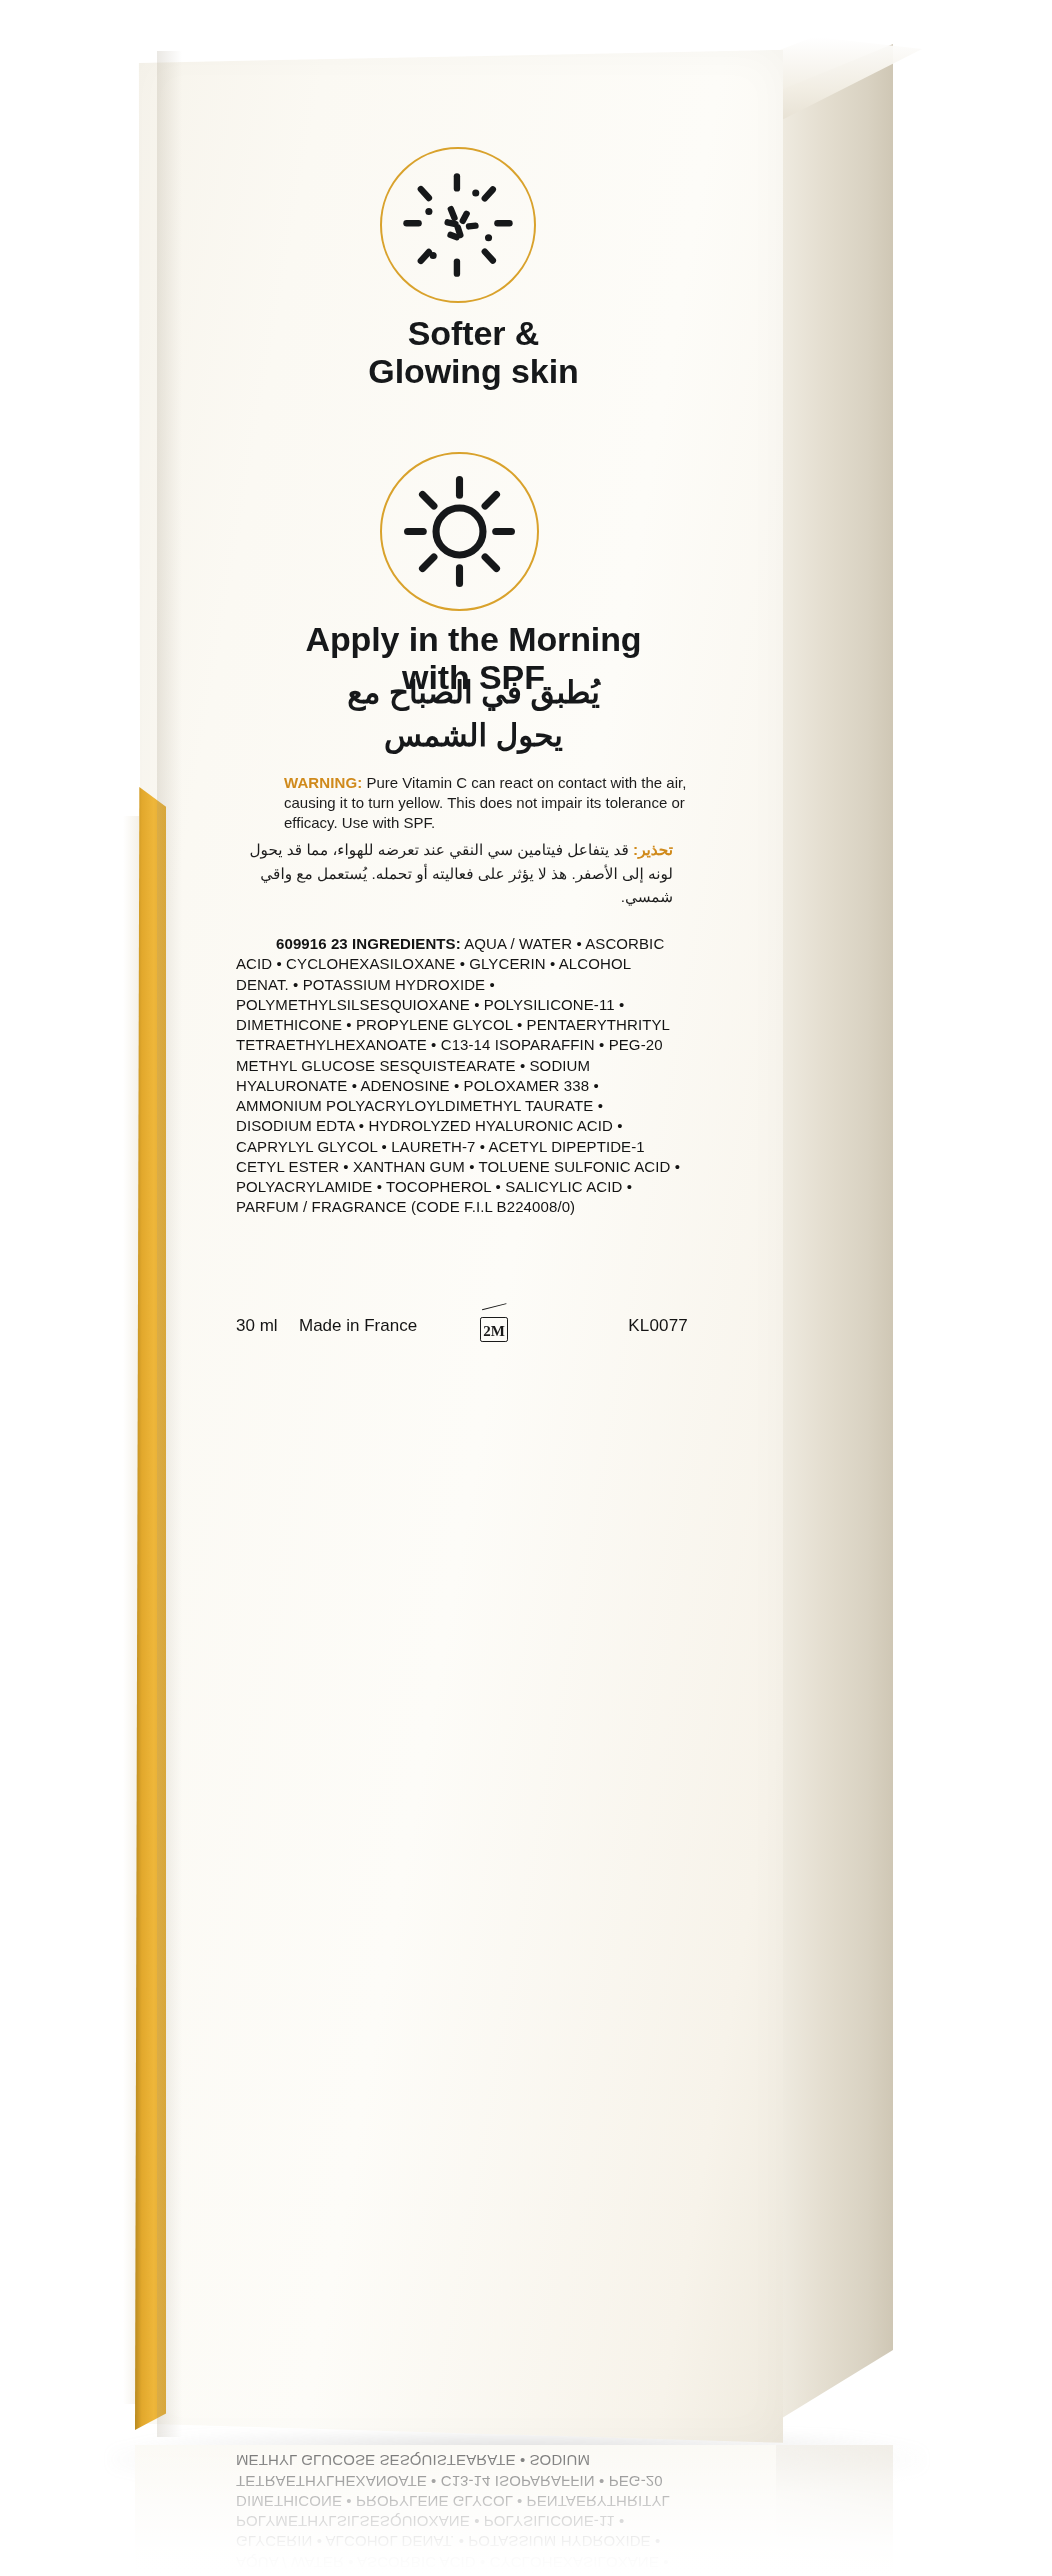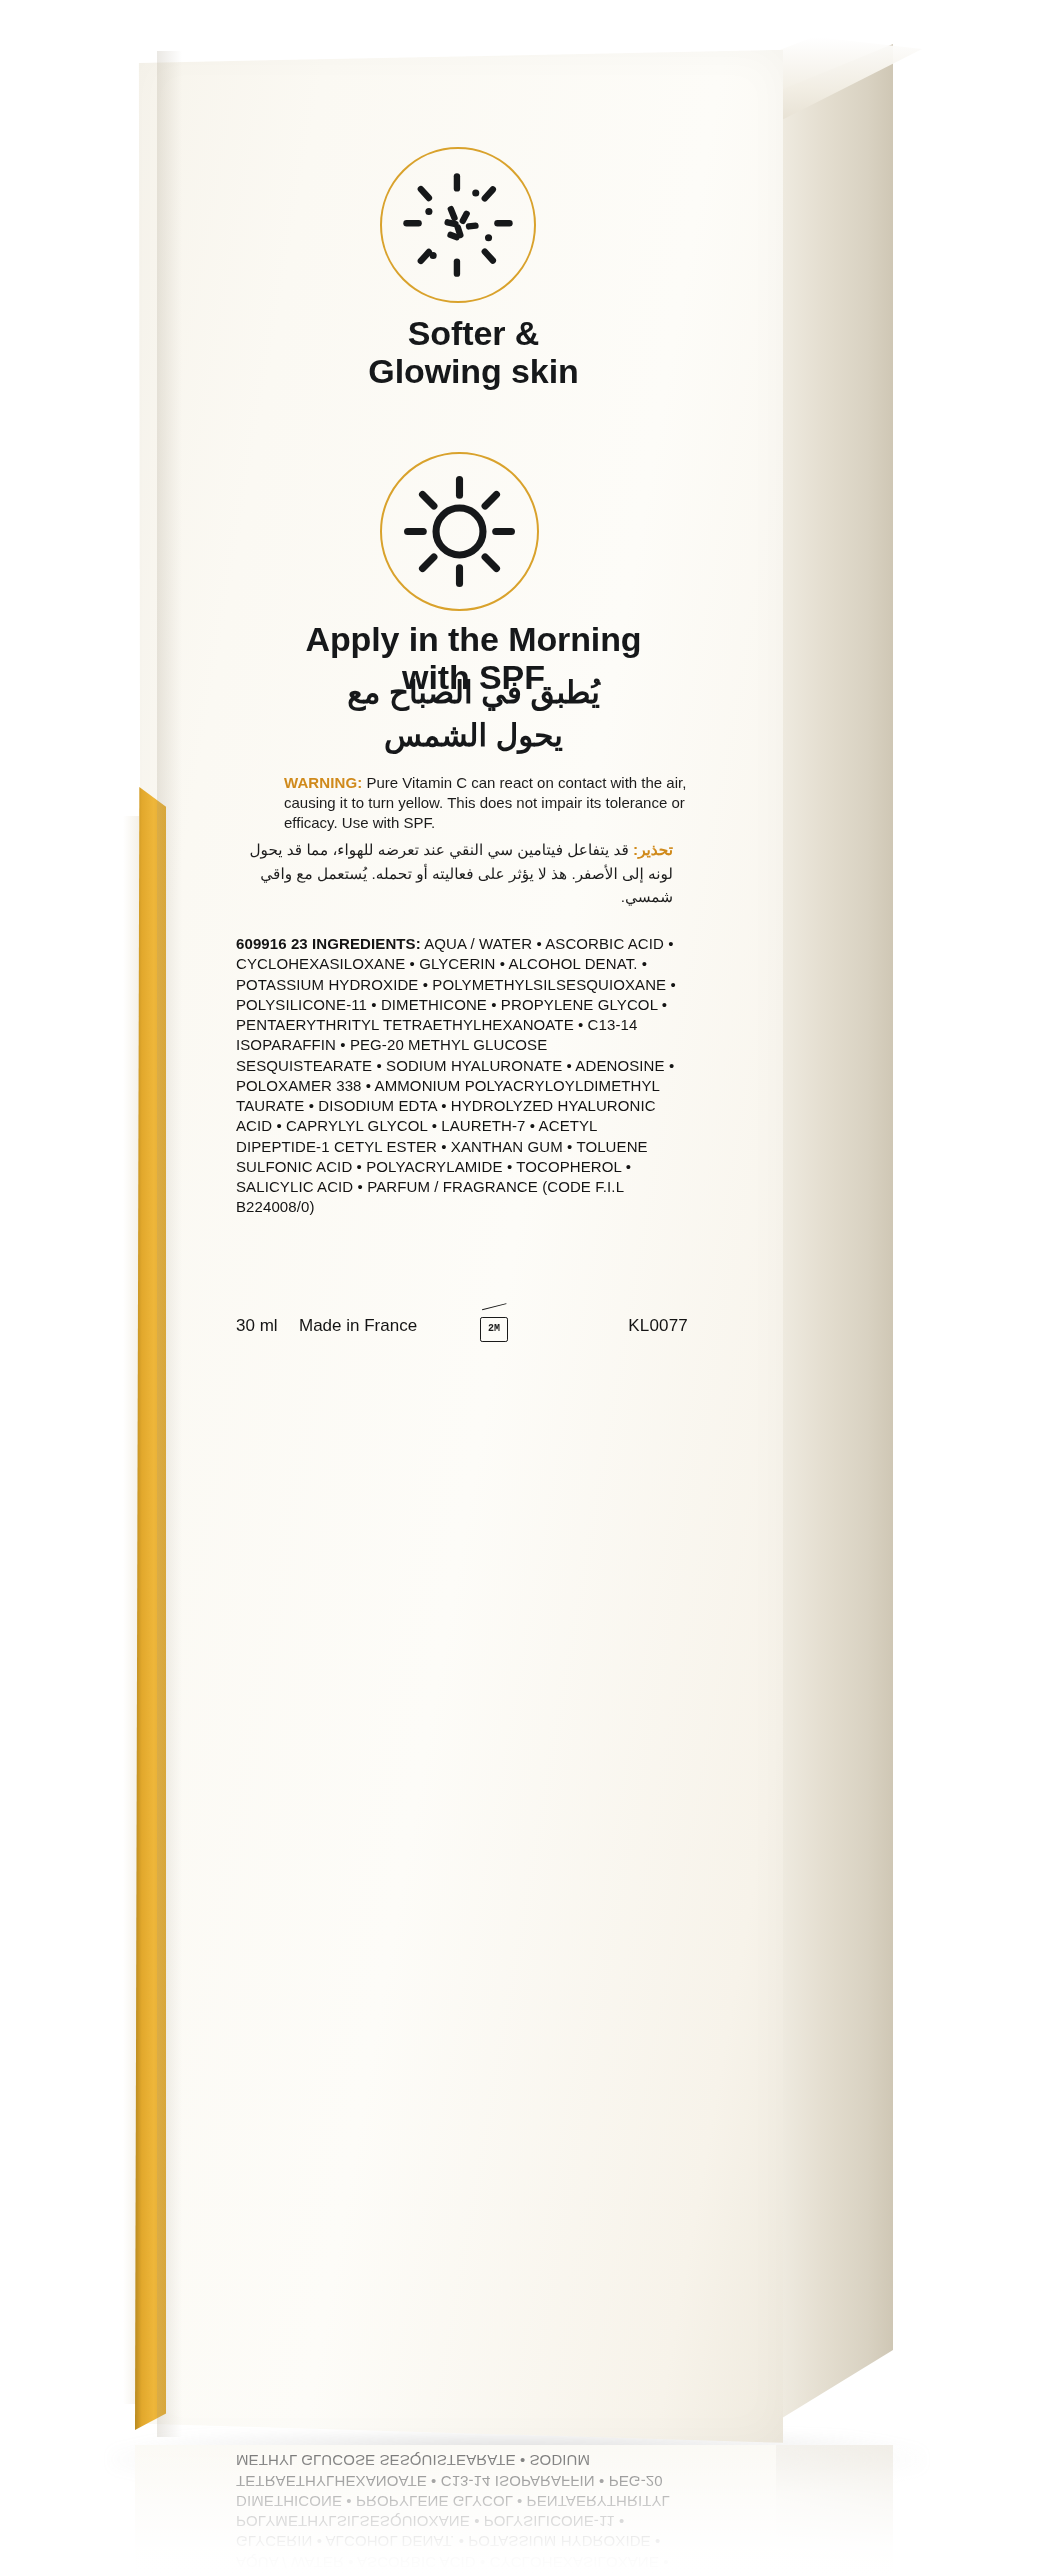--- a/index.html
+++ b/index.html
@@ -191,21 +191,21 @@
     position: absolute;
     left: 54px;
     top: 890px;
     width: 446px;
     font-size: 15px;
     line-height: 1.35;
     letter-spacing: 0.1px;
     color: #141414;
     text-align: left;
   }
-  .ingredients .code { font-weight: bold; }
+  .ingredients .code { font-weight: bold; margin-left: 40px; }
 
   
   .footer-row {
     position: absolute;
     left: 54px;
     top: 1269px;
     width: 452px;
     height: 29px;
     font-size: 17px;
     color: #141414;
@@ -235,24 +235,24 @@
     left: 5.1px; top: 1.5px;
     width: 25px; height: 10.2px;
     border-top: 1.8px solid #1a1a1a;
     transform: rotate(-14deg);
   }
   .pao .pao-text {
     position: absolute;
     left: 0; top: 19px;
     width: 32px;
     text-align: center;
-    font-size: 10px;
+    font-size: 15px;
     font-weight: bold;
     color: #1a1a1a;
-    font-family: Liberation Mono, monospace;
+    font-family: Liberation Serif, serif;
   }
 
   
   .reflection {
     position: absolute;
     left: 135px;
     top: 2445px;
     width: 790px;
     height: 131px;
     overflow: hidden;

